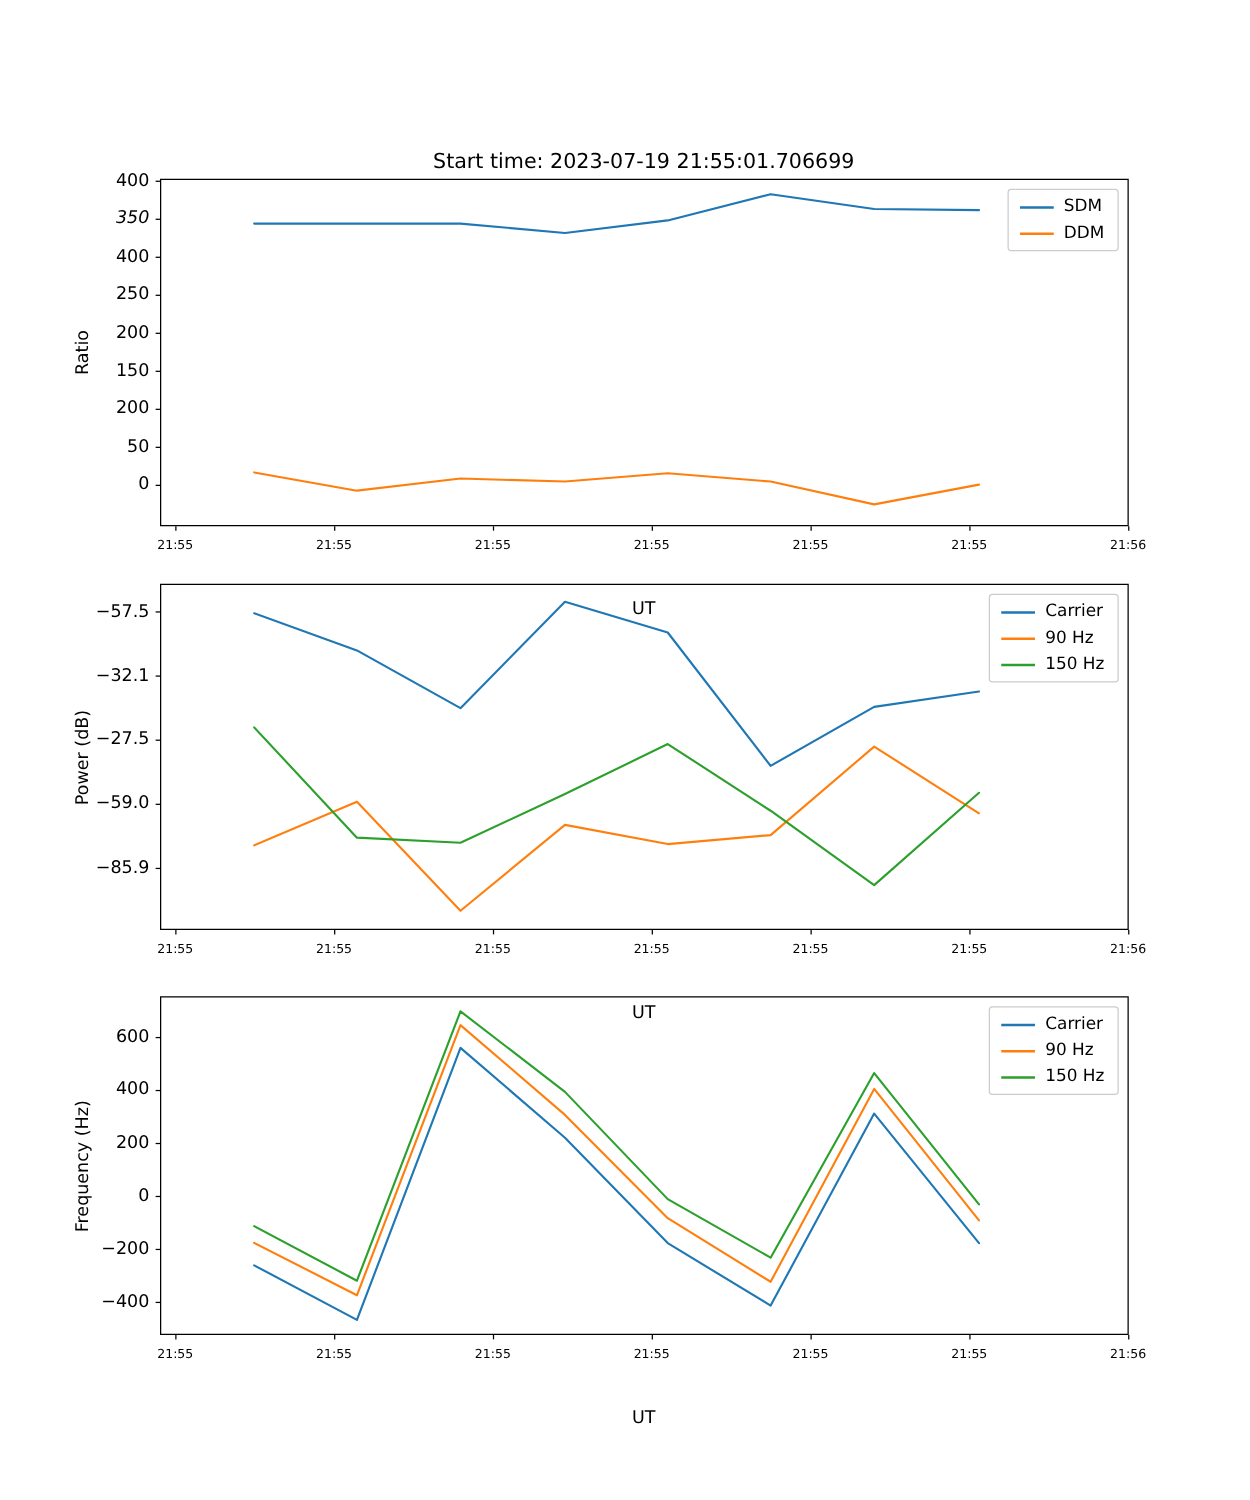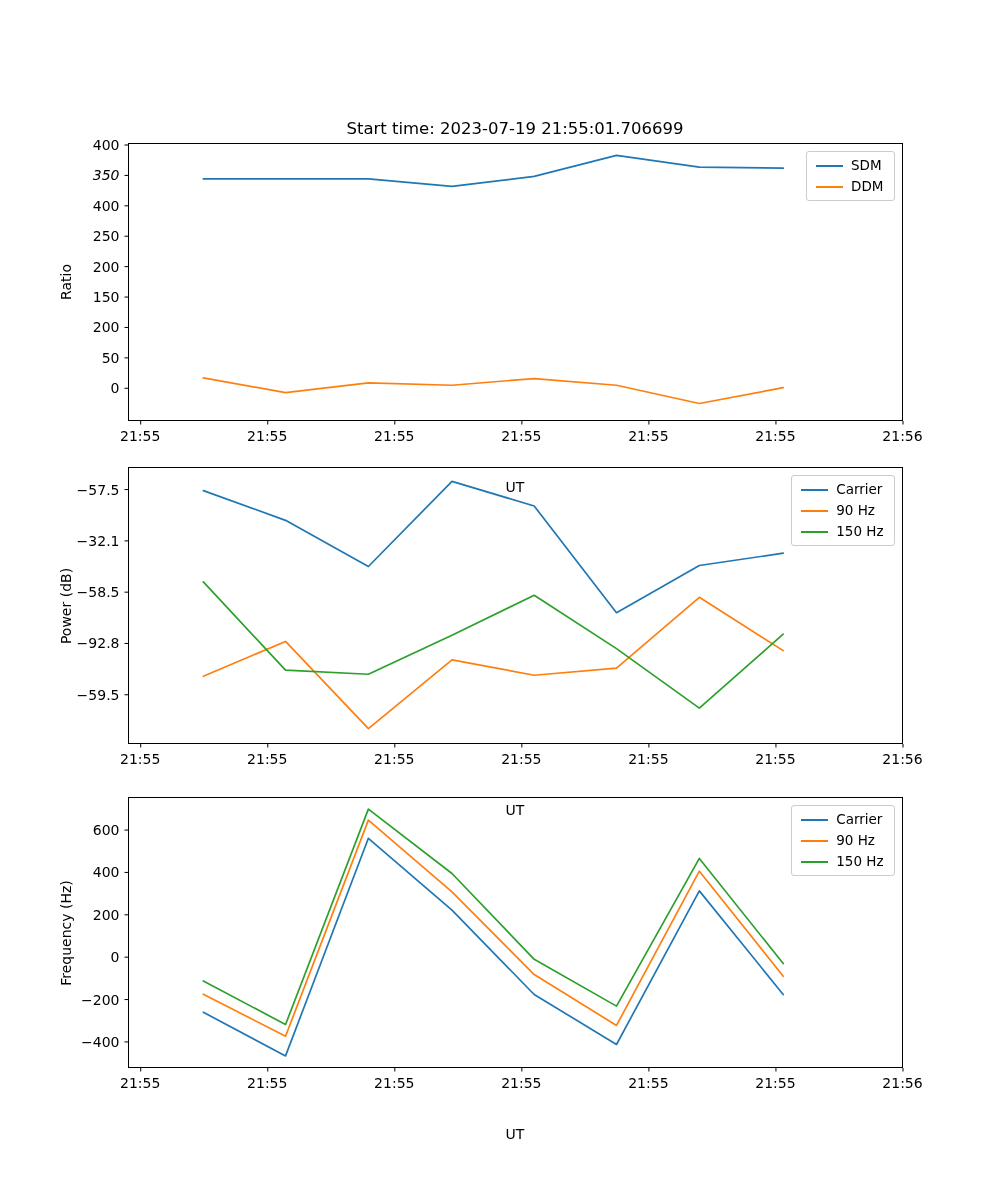--- a/index.html
+++ b/index.html
@@ -7,21 +7,21 @@
     position:relative;width:1000px;height:1200px;background:#ffffff;
     font-family:"DejaVu Sans","Liberation Sans",sans-serif;color:#000;
     overflow:hidden;
   }
   .fig-title{
     position:absolute;text-align:center;font-size:16.5px;line-height:20px;white-space:nowrap;
   }
   .axes{position:absolute;}
   .axes svg{position:absolute;left:0;top:0;overflow:visible;display:block;}
   .xtl{
-    position:absolute;font-size:14px;line-height:15px;white-space:nowrap;
+    position:absolute;font-size:10px;line-height:15px;white-space:nowrap;
     transform:translateX(-50%);
   }
   .ytl{
     position:absolute;font-size:14px;line-height:15px;white-space:nowrap;
     transform:translate(-100%,-50%);
     text-align:right;
   }
   .xlabel{
     position:absolute;left:0;width:100%;text-align:center;font-size:14px;line-height:16px;margin-top:32px;
   }
@@ -134,23 +134,23 @@
       </div>
     <div class="xlabel" style="top: 303px;">UT</div>
     <div class="ylabel" style="left: -62px;">Power (dB)</div>
   <div class="xtl" style="left: 12.7049px; top: 285px;">21:55</div>
       <div class="xtl" style="left: 139.754px; top: 285px;">21:55</div>
       <div class="xtl" style="left: 266.803px; top: 285px;">21:55</div>
       <div class="xtl" style="left: 393.852px; top: 285px;">21:55</div>
       <div class="xtl" style="left: 520.902px; top: 285px;">21:55</div>
       <div class="xtl" style="left: 647.951px; top: 285px;">21:55</div>
       <div class="xtl" style="left: 775px; top: 285px;">21:56</div>
-      <div class="ytl" style="left: -8px; top: 227.756px;">−59.5</div>
-      <div class="ytl" style="left: -8px; top: 176.459px;">−92.8</div>
-      <div class="ytl" style="left: -8px; top: 125.163px;">−58.5</div>
+      <div class="ytl" style="left: -8px; top: 227.756px;">−85.9</div>
+      <div class="ytl" style="left: -8px; top: 176.459px;">−59.0</div>
+      <div class="ytl" style="left: -8px; top: 125.163px;">−27.5</div>
       <div class="ytl" style="left: -8px; top: 73.8667px;">−32.1</div>
       <div class="ytl" style="left: -8px; top: 22.5704px;">−57.5</div>
     </section>
 
   <section class="axes" style="left: 127.5px; top: 797px; width: 775px; height: 271px;">
     <svg width="775" height="271" viewBox="0 0 775 271">
         <line x1="12.704918032786885" y1="271" x2="12.704918032786885" y2="274.5" stroke="#000000" stroke-width="1"></line>
         <line x1="139.75409836065575" y1="271" x2="139.75409836065575" y2="274.5" stroke="#000000" stroke-width="1"></line>
         <line x1="266.8032786885246" y1="271" x2="266.8032786885246" y2="274.5" stroke="#000000" stroke-width="1"></line>
         <line x1="393.8524590163934" y1="271" x2="393.8524590163934" y2="274.5" stroke="#000000" stroke-width="1"></line>

